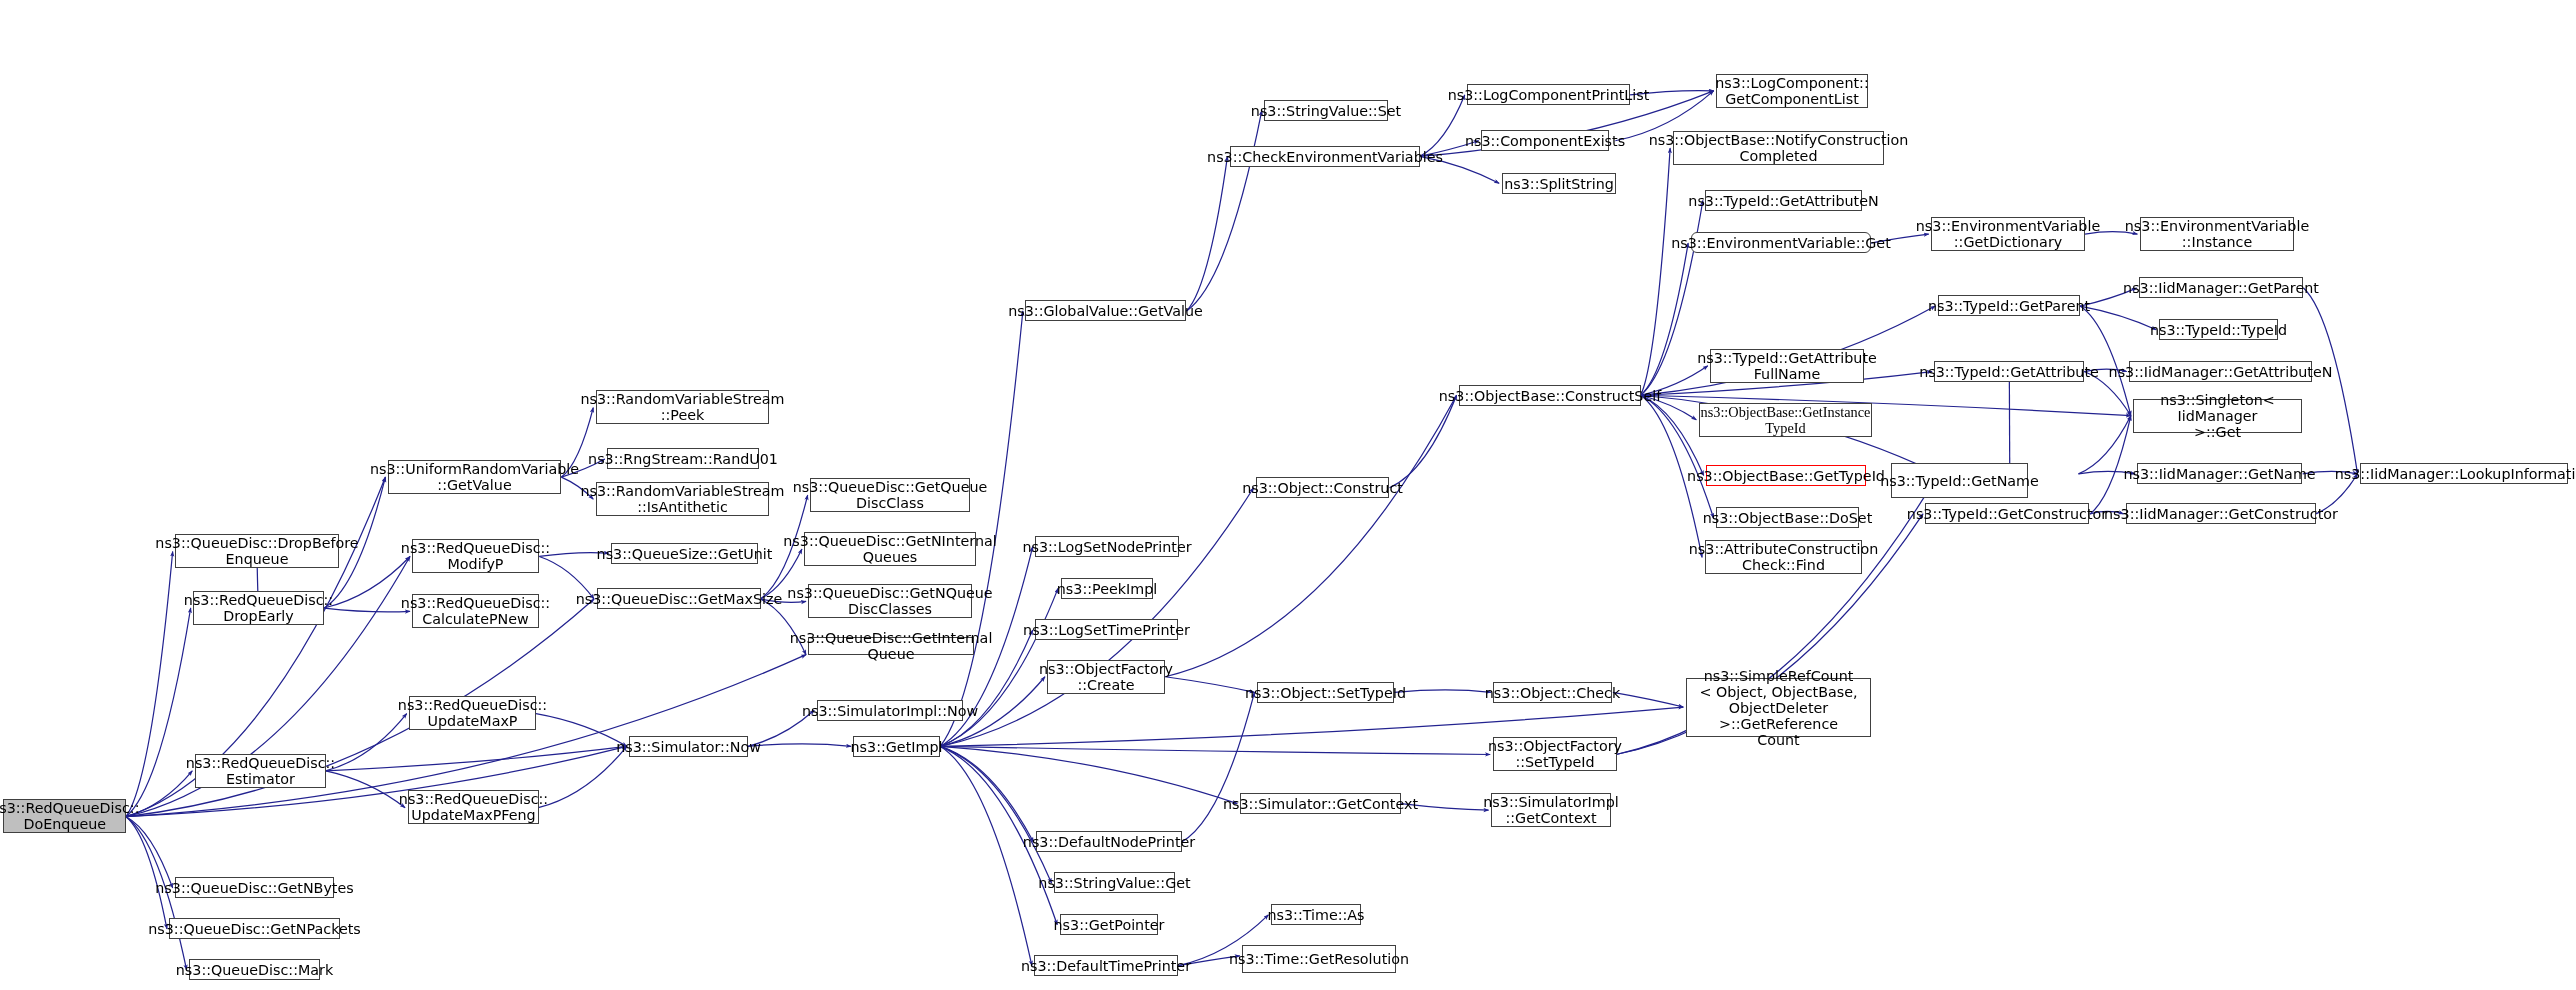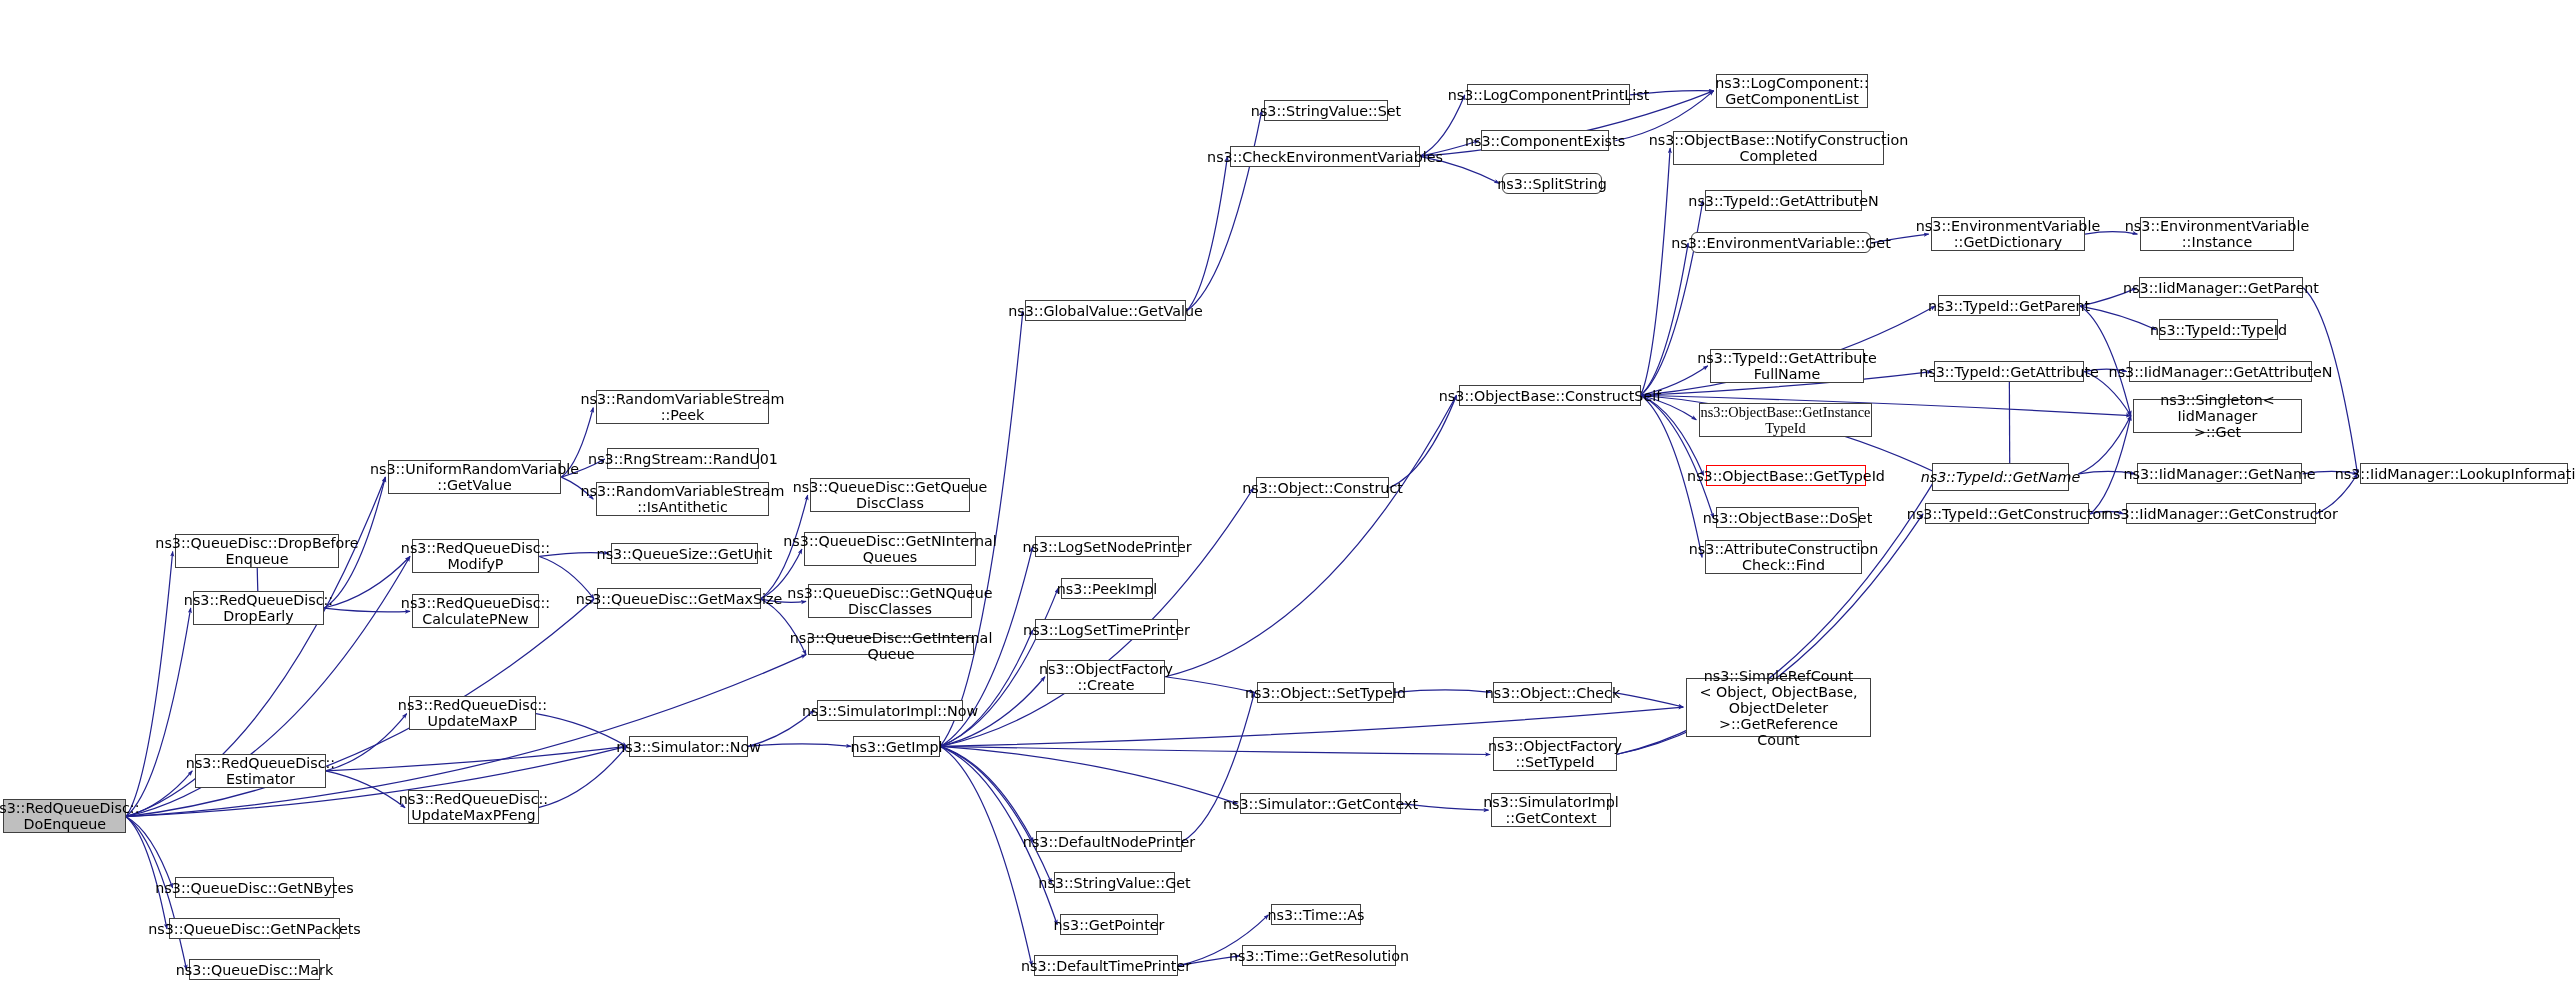--- a/index.html
+++ b/index.html
@@ -163,24 +163,24 @@
     <div class="node" style="left: 1036px; top: 831px; width: 146px; height: 21px;">ns3::DefaultNodePrinter</div>
     <div class="node" style="left: 1054px; top: 872px; width: 121px; height: 21px;">ns3::StringValue::Get</div>
     <div class="node" style="left: 1060px; top: 914px; width: 98px; height: 21px;">ns3::GetPointer</div>
     <div class="node" style="left: 1034px; top: 955px; width: 144px; height: 21px;">ns3::DefaultTimePrinter</div>
     <div class="node" style="left: 1264px; top: 100px; width: 124px; height: 21px;">ns3::StringValue::Set</div>
     <div class="node" style="left: 1230px; top: 146px; width: 190px; height: 21px;">ns3::CheckEnvironmentVariables</div>
     <div class="node" style="left: 1256px; top: 477px; width: 133px; height: 21px;">ns3::Object::Construct</div>
     <div class="node" style="left: 1257px; top: 682px; width: 137px; height: 21px;">ns3::Object::SetTypeId</div>
     <div class="node" style="left: 1240px; top: 793px; width: 161px; height: 21px;">ns3::Simulator::GetContext</div>
     <div class="node" style="left: 1271px; top: 904px; width: 90px; height: 21px;">ns3::Time::As</div>
-    <div class="node" style="left: 1242px; top: 945px; width: 154px; height: 21px; text-align: right;">ns3::Time::GetResolution</div>
+    <div class="node" style="left: 1242px; top: 945px; width: 154px; height: 28px; text-align: right;">ns3::Time::GetResolution</div>
     <div class="node" style="left: 1467px; top: 84px; width: 163px; height: 21px;">ns3::LogComponentPrintList</div>
     <div class="node" style="left: 1481px; top: 130px; width: 128px; height: 21px;">ns3::ComponentExists</div>
-    <div class="node" style="left: 1502px; top: 173px; width: 100px; height: 21px; border-radius: 6px;">ns3::SplitString</div>
+    <div class="node" style="left: 1502px; top: 173px; width: 114px; height: 21px;">ns3::SplitString</div>
     <div class="node" style="left: 1673px; top: 131px; width: 211px; height: 34px;">ns3::ObjectBase::NotifyConstruction
 Completed</div>
     <div class="node" style="left: 1705px; top: 190px; width: 157px; height: 21px;">ns3::TypeId::GetAttributeN</div>
     <div class="node" style="left: 1691px; top: 232px; width: 180px; height: 21px; border-radius: 6px;">ns3::EnvironmentVariable::Get</div>
     <div class="node" style="left: 1459px; top: 385px; width: 182px; height: 21px;">ns3::ObjectBase::ConstructSelf</div>
     <div class="node" style="left: 1710px; top: 349px; width: 154px; height: 34px;">ns3::TypeId::GetAttribute
 FullName</div>
     <div class="node" style="left: 1699px; top: 403px; width: 173px; height: 34px; font-family: Liberation Serif, serif;">ns3::ObjectBase::GetInstance
 TypeId</div>
     <div class="node hl" style="left: 1706px; top: 465px; width: 160px; height: 21px;">ns3::ObjectBase::GetTypeId</div>
@@ -197,21 +197,21 @@
 ObjectDeleter &gt;::GetReference
 Count</div>
     <div class="node" style="left: 1716px; top: 74px; width: 152px; height: 34px;">ns3::LogComponent::
 GetComponentList</div>
     <div class="node" style="left: 1931px; top: 217px; width: 154px; height: 34px;">ns3::EnvironmentVariable
 ::GetDictionary</div>
     <div class="node" style="left: 2140px; top: 217px; width: 154px; height: 34px;">ns3::EnvironmentVariable
 ::Instance</div>
     <div class="node" style="left: 1938px; top: 295px; width: 142px; height: 21px;">ns3::TypeId::GetParent</div>
     <div class="node" style="left: 1934px; top: 361px; width: 150px; height: 21px;">ns3::TypeId::GetAttribute</div>
-    <div class="node" style="left: 1932px; top: 463px; width: 137px; height: 28px; font-style: italic;">ns3::TypeId::GetName</div>
+    <div class="node" style="left: 1891px; top: 463px; width: 137px; height: 35px;">ns3::TypeId::GetName</div>
     <div class="node" style="left: 1925px; top: 503px; width: 164px; height: 21px;">ns3::TypeId::GetConstructor</div>
     <div class="node" style="left: 2139px; top: 277px; width: 164px; height: 21px;">ns3::IidManager::GetParent</div>
     <div class="node" style="left: 2159px; top: 319px; width: 119px; height: 21px;">ns3::TypeId::TypeId</div>
     <div class="node" style="left: 2129px; top: 361px; width: 183px; height: 21px;">ns3::IidManager::GetAttributeN</div>
     <div class="node" style="left: 2133px; top: 399px; width: 169px; height: 34px;">ns3::Singleton&lt; IidManager
 &gt;::Get</div>
     <div class="node" style="left: 2137px; top: 463px; width: 165px; height: 21px;">ns3::IidManager::GetName</div>
     <div class="node" style="left: 2126px; top: 503px; width: 190px; height: 21px;">ns3::IidManager::GetConstructor</div>
     <div class="node" style="left: 2360px; top: 463px; width: 208px; height: 21px;">ns3::IidManager::LookupInformation</div>
   </div>

